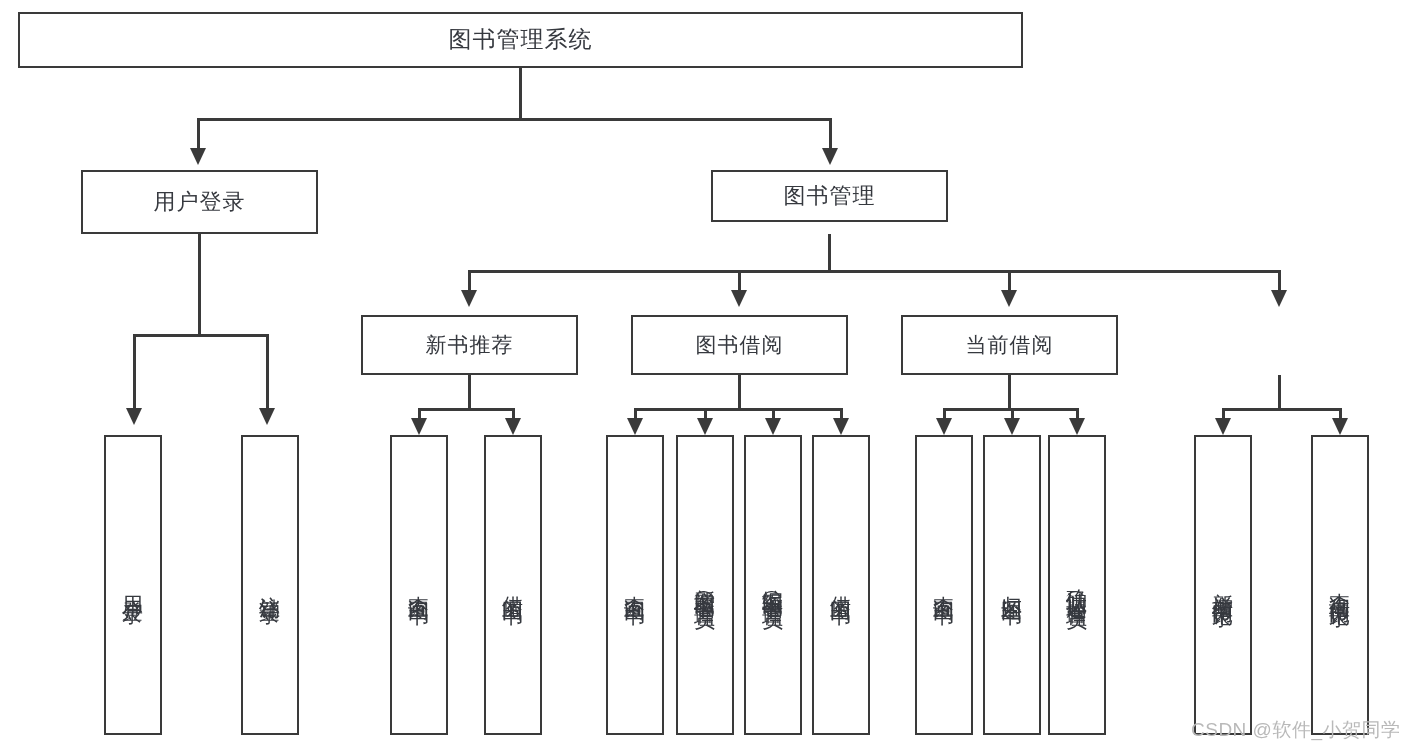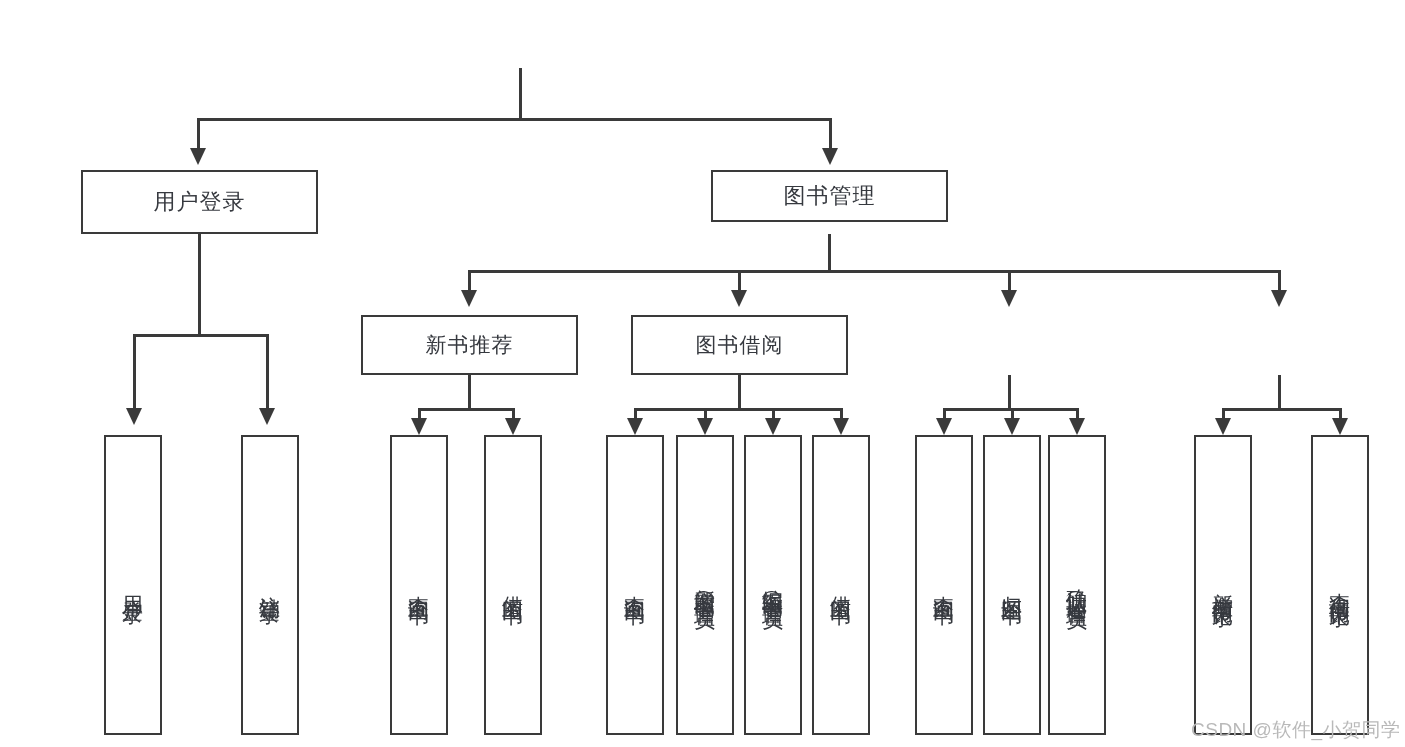--- a/index.html
+++ b/index.html
@@ -76,20 +76,23 @@
     color: #b9b9b9;
     white-space: nowrap;
     letter-spacing: 0.5px;
   }
 </style>
 </head>
 <body>
 
 <div id="canvas">
 
+  <div class="node node-root" style="left:18px; top:12px; width:1005px; height:56px;">
+    <span>图书管理系统</span>
+  </div>
 
   <div class="conn vline" style="left:519px; top:68px; width:2.5px; height:52px;"></div>
 
   <div class="conn hline" style="left:197px; top:118px; width:634px; height:2.5px;"></div>
 
   <div class="conn vline" style="left:197px; top:118px; width:2.5px; height:32px;"></div>
   <div class="arrow" style="left:190px; top:148px;"></div>
   <div class="conn vline" style="left:829px; top:118px; width:2.5px; height:32px;"></div>
   <div class="arrow" style="left:822px; top:148px;"></div>
 
@@ -117,20 +120,23 @@
   <div class="arrow" style="left:1001px; top:290px;"></div>
   <div class="conn vline" style="left:1278px; top:270px; width:2.5px; height:22px;"></div>
   <div class="arrow" style="left:1271px; top:290px;"></div>
 
   <div class="node node-l2" style="left:361px; top:315px; width:217px; height:60px;">
     <span>新书推荐</span>
   </div>
   <div class="node node-l2" style="left:631px; top:315px; width:217px; height:60px;">
     <span>图书借阅</span>
   </div>
+  <div class="node node-l2" style="left:901px; top:315px; width:217px; height:60px;">
+    <span>当前借阅</span>
+  </div>
 
   <div class="conn vline" style="left:468px; top:375px; width:2.5px; height:35px;"></div>
   <div class="conn hline" style="left:418px; top:408px; width:97px; height:2.5px;"></div>
   <div class="conn vline" style="left:418px; top:408px; width:2.5px; height:12px;"></div>
   <div class="arrow" style="left:411px; top:418px;"></div>
   <div class="conn vline" style="left:512px; top:408px; width:2.5px; height:12px;"></div>
   <div class="arrow" style="left:505px; top:418px;"></div>
 
   <div class="conn vline" style="left:738px; top:375px; width:2.5px; height:35px;"></div>
   <div class="conn hline" style="left:634px; top:408px; width:208px; height:2.5px;"></div>

